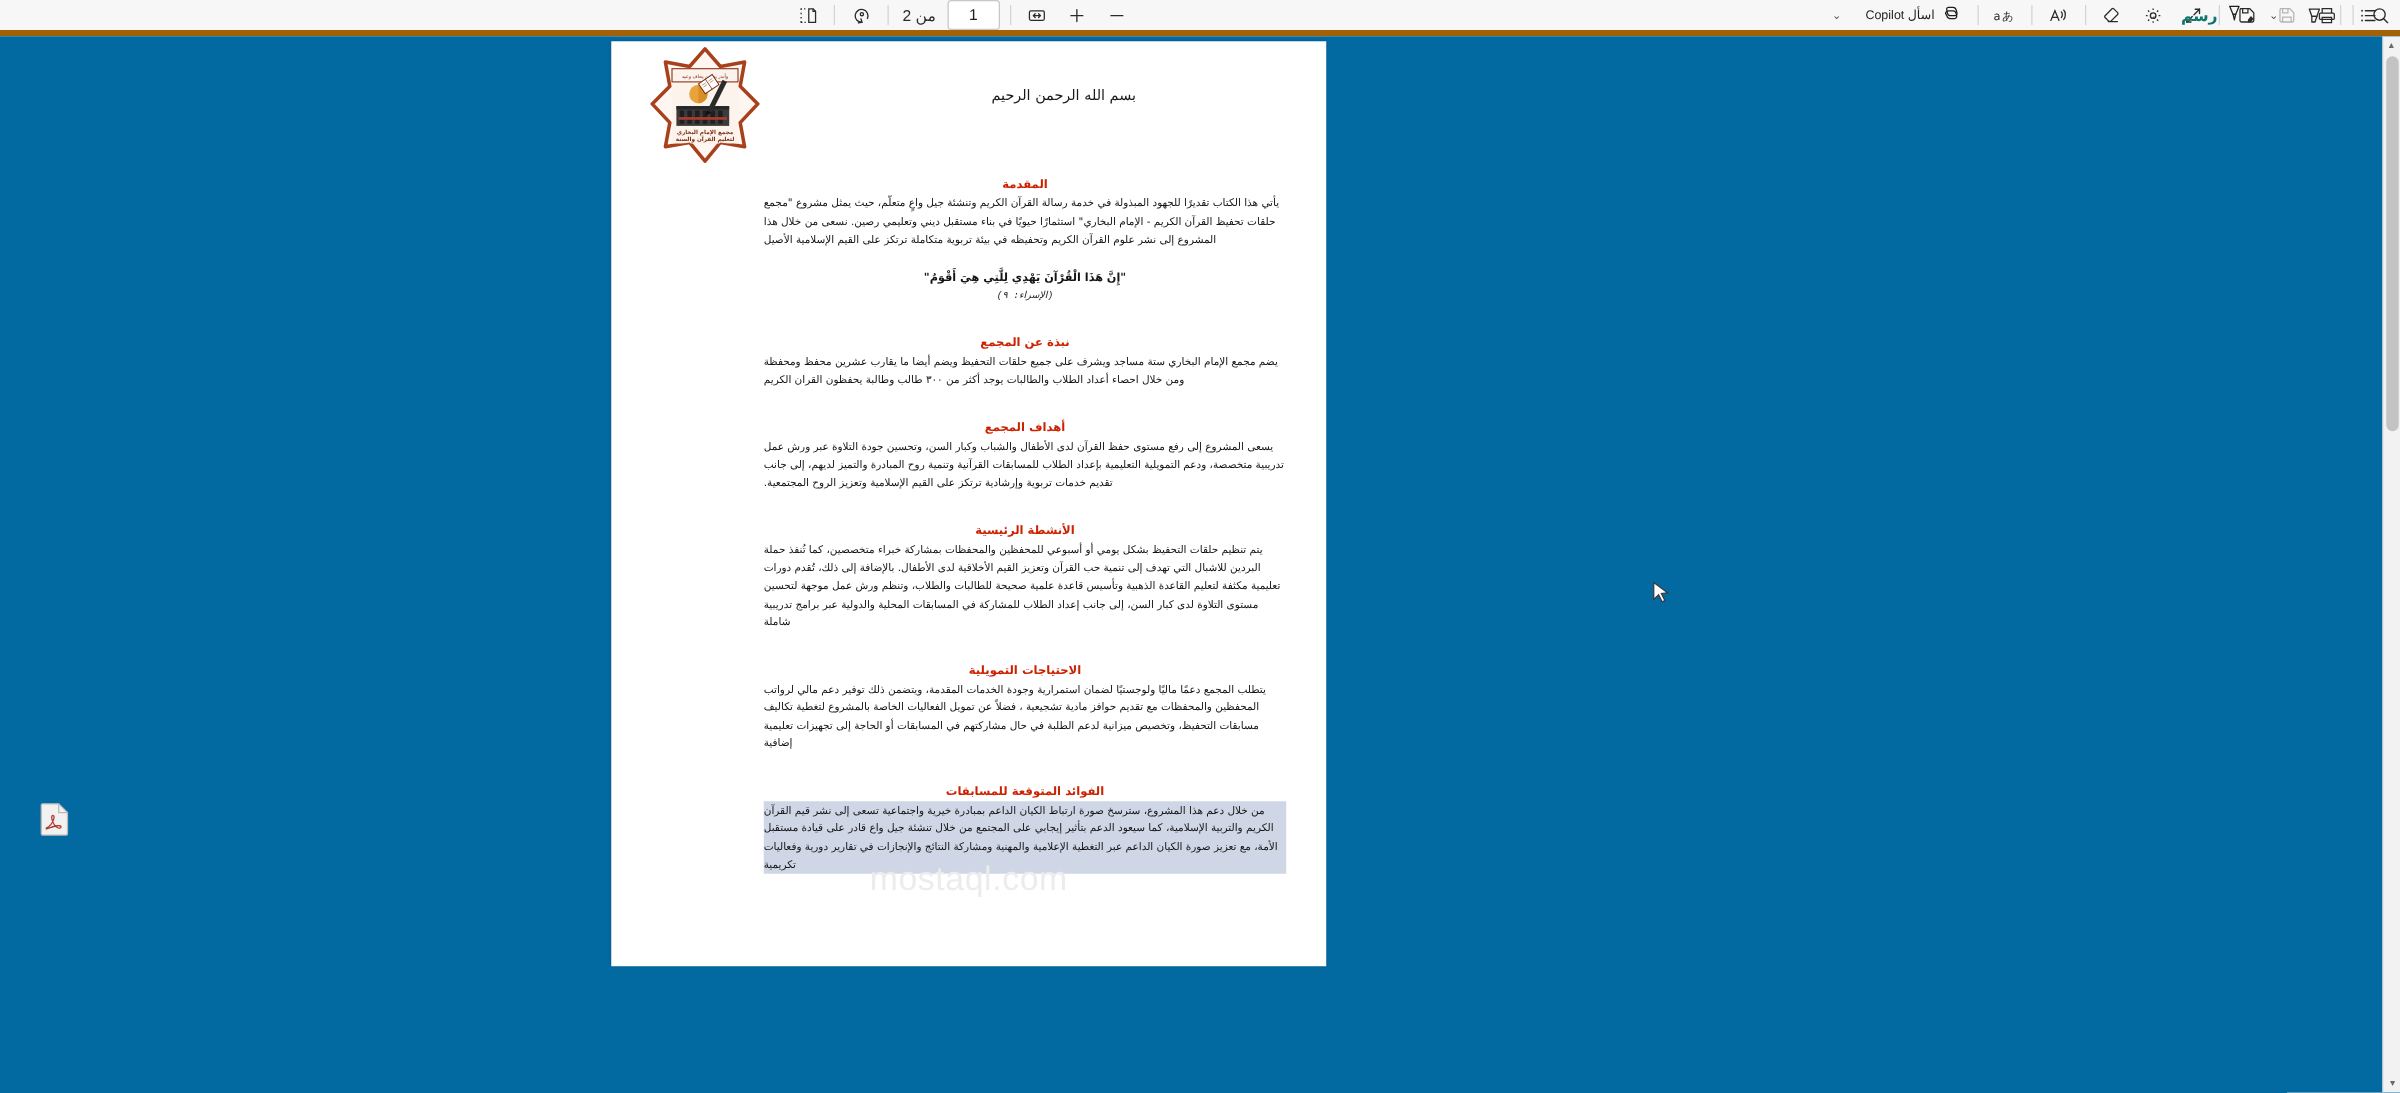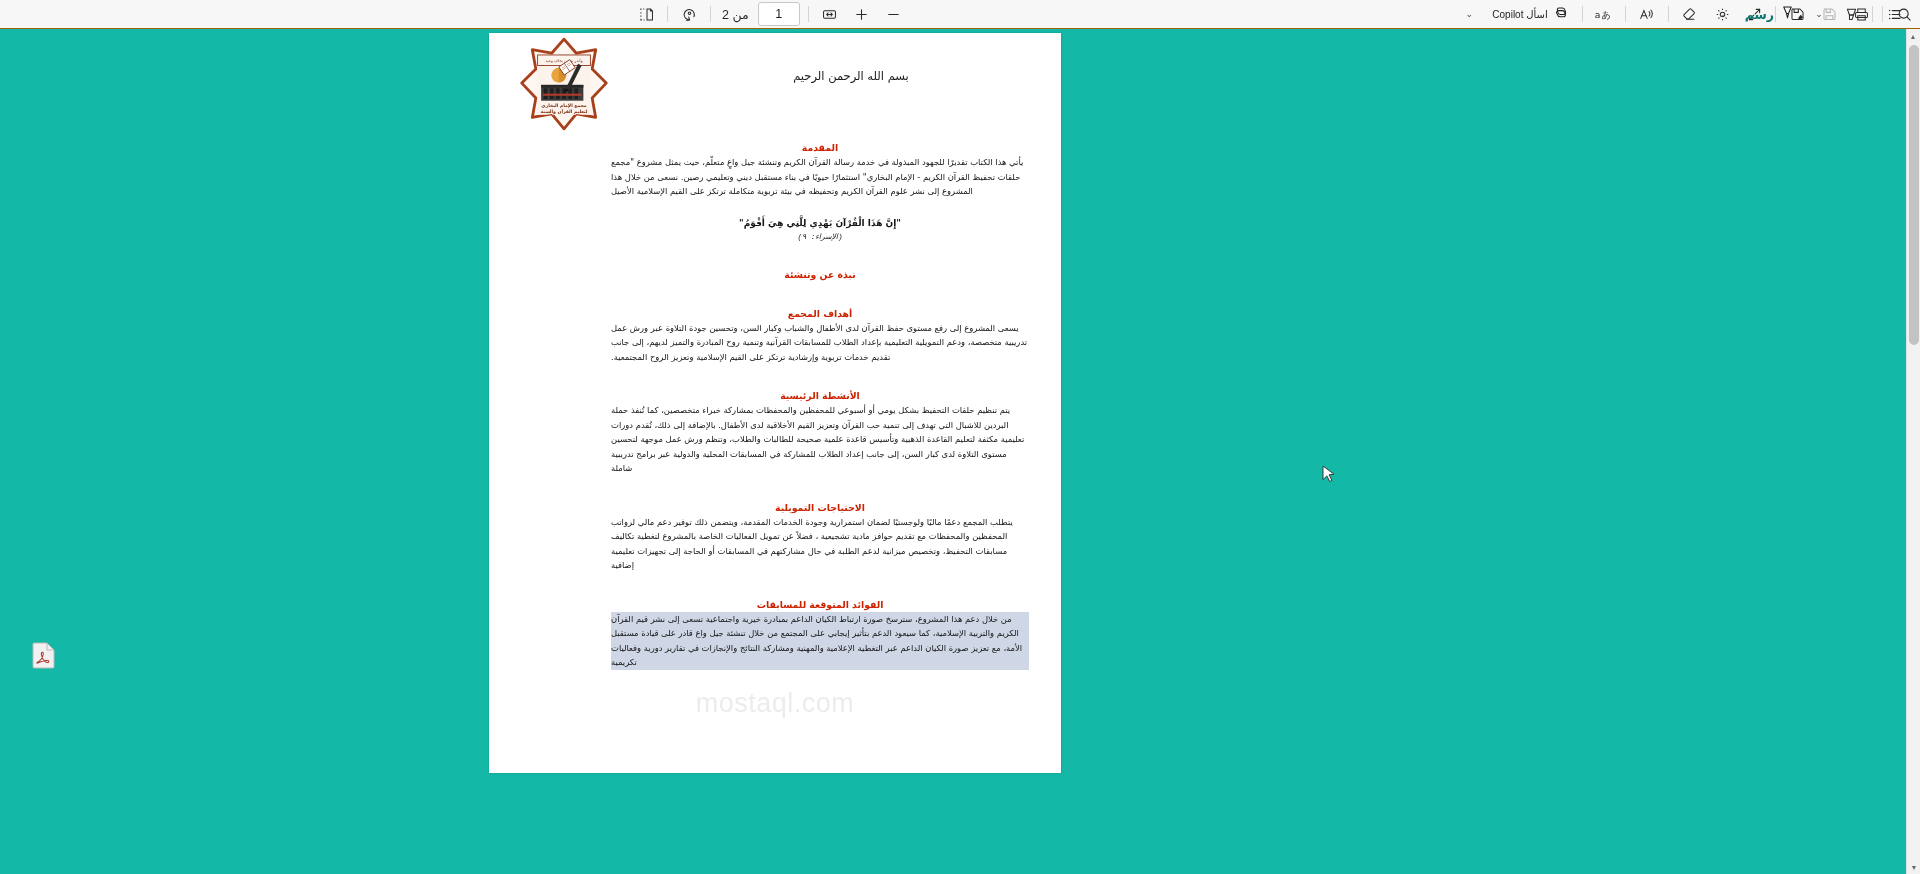--- a/index.html
+++ b/index.html
@@ -11,21 +11,21 @@
     background: #ffffff;
     font-family: "Liberation Sans", "DejaVu Sans", sans-serif;
   }
 
   
   .toolbar {
     position: absolute;
     top: 0; left: 0;
     width: 1920px; height: 29px;
     background: #f7f7f7;
-    border-bottom: 1px solid #a16207;
+    border-bottom: 5px solid #a16207;
     display: flex;
     flex-direction: row;
     align-items: center;
   }
   .tb-left {
     display: flex; align-items: center;
     padding-left: 8px;
     height: 100%;
     direction: ltr;
   }
@@ -112,21 +112,21 @@
     direction: rtl;
     white-space: nowrap;
     font-weight: bold;
   }
 
   
   .viewer {
     position: absolute;
     top: 29px; left: 0;
     width: 1920px; height: 845px;
-    background: #14b8a6;
+    background: #0369a1;
     overflow: hidden;
   }
 
   
   .left-rail {
     position: absolute;
     top: 0; left: 0;
     width: 72px; height: 100%;
   }
   .pdf-badge {
@@ -518,21 +518,22 @@
         <div class="sec-head">المقدمة</div>
         <p class="para">يأتي هذا الكتاب تقديرًا للجهود المبذولة في خدمة رسالة القرآن الكريم وتنشئة جيل واعٍ متعلّم، حيث يمثل مشروع "مجمع حلقات تحفيظ القرآن الكريم - الإمام البخاري" استثمارًا حيويًا في بناء مستقبل ديني وتعليمي رصين. نسعى من خلال هذا المشروع إلى نشر علوم القرآن الكريم وتحفيظه في بيئة تربوية متكاملة ترتكز على القيم الإسلامية الأصيل</p>
 
         <div class="spacer-md"></div>
 
         <div class="verse">"إِنَّ هَذَا الْقُرْآنَ يَهْدِي لِلَّتِي هِيَ أَقْوَمُ"</div>
         <div class="verse-ref">(الإسراء: ٩)</div>
 
         <div class="spacer-sm"></div>
 
-        <div class="sec-head">نبذة عن وتنشئة</div>
+        <div class="sec-head">نبذة عن المجمع</div>
+        <p class="para">يضم مجمع الإمام البخاري ستة مساجد ويشرف على جميع حلقات التحفيظ ويضم أيضا ما يقارب عشرين محفظ ومحفظة ومن خلال  احصاء أعداد الطلاب والطالبات يوجد أكثر من ٣٠٠ طالب وطالبة يحفظون القران الكريم</p>
 
         <div class="spacer-sm"></div>
 
         <div class="sec-head">أهداف المجمع</div>
         <p class="para">يسعى المشروع إلى رفع مستوى حفظ القرآن لدى الأطفال والشباب وكبار السن، وتحسين جودة التلاوة عبر ورش عمل تدريبية متخصصة، ودعم التمويلية التعليمية بإعداد الطلاب للمسابقات القرآنية وتنمية روح المبادرة والتميز لديهم، إلى جانب تقديم خدمات تربوية وإرشادية ترتكز على القيم الإسلامية وتعزيز الروح المجتمعية.</p>
 
         <div class="spacer-sm"></div>
 
         <div class="sec-head">الأنشطة الرئيسية</div>
         <p class="para">يتم تنظيم حلقات التحفيظ بشكل يومي أو أسبوعي للمحفظين والمحفظات بمشاركة خبراء متخصصين، كما تُنفذ حملة البردين للاشبال التي تهدف إلى تنمية حب القرآن وتعزيز القيم الأخلاقية لدى الأطفال. بالإضافة إلى ذلك، تُقدم دورات تعليمية مكثفة لتعليم القاعدة الذهبية وتأسيس قاعدة علمية صحيحة للطالبات والطلاب، وتنظم ورش عمل موجهة لتحسين مستوى التلاوة لدى كبار السن، إلى جانب إعداد الطلاب للمشاركة في المسابقات المحلية والدولية عبر برامج تدريبية شاملة</p>

